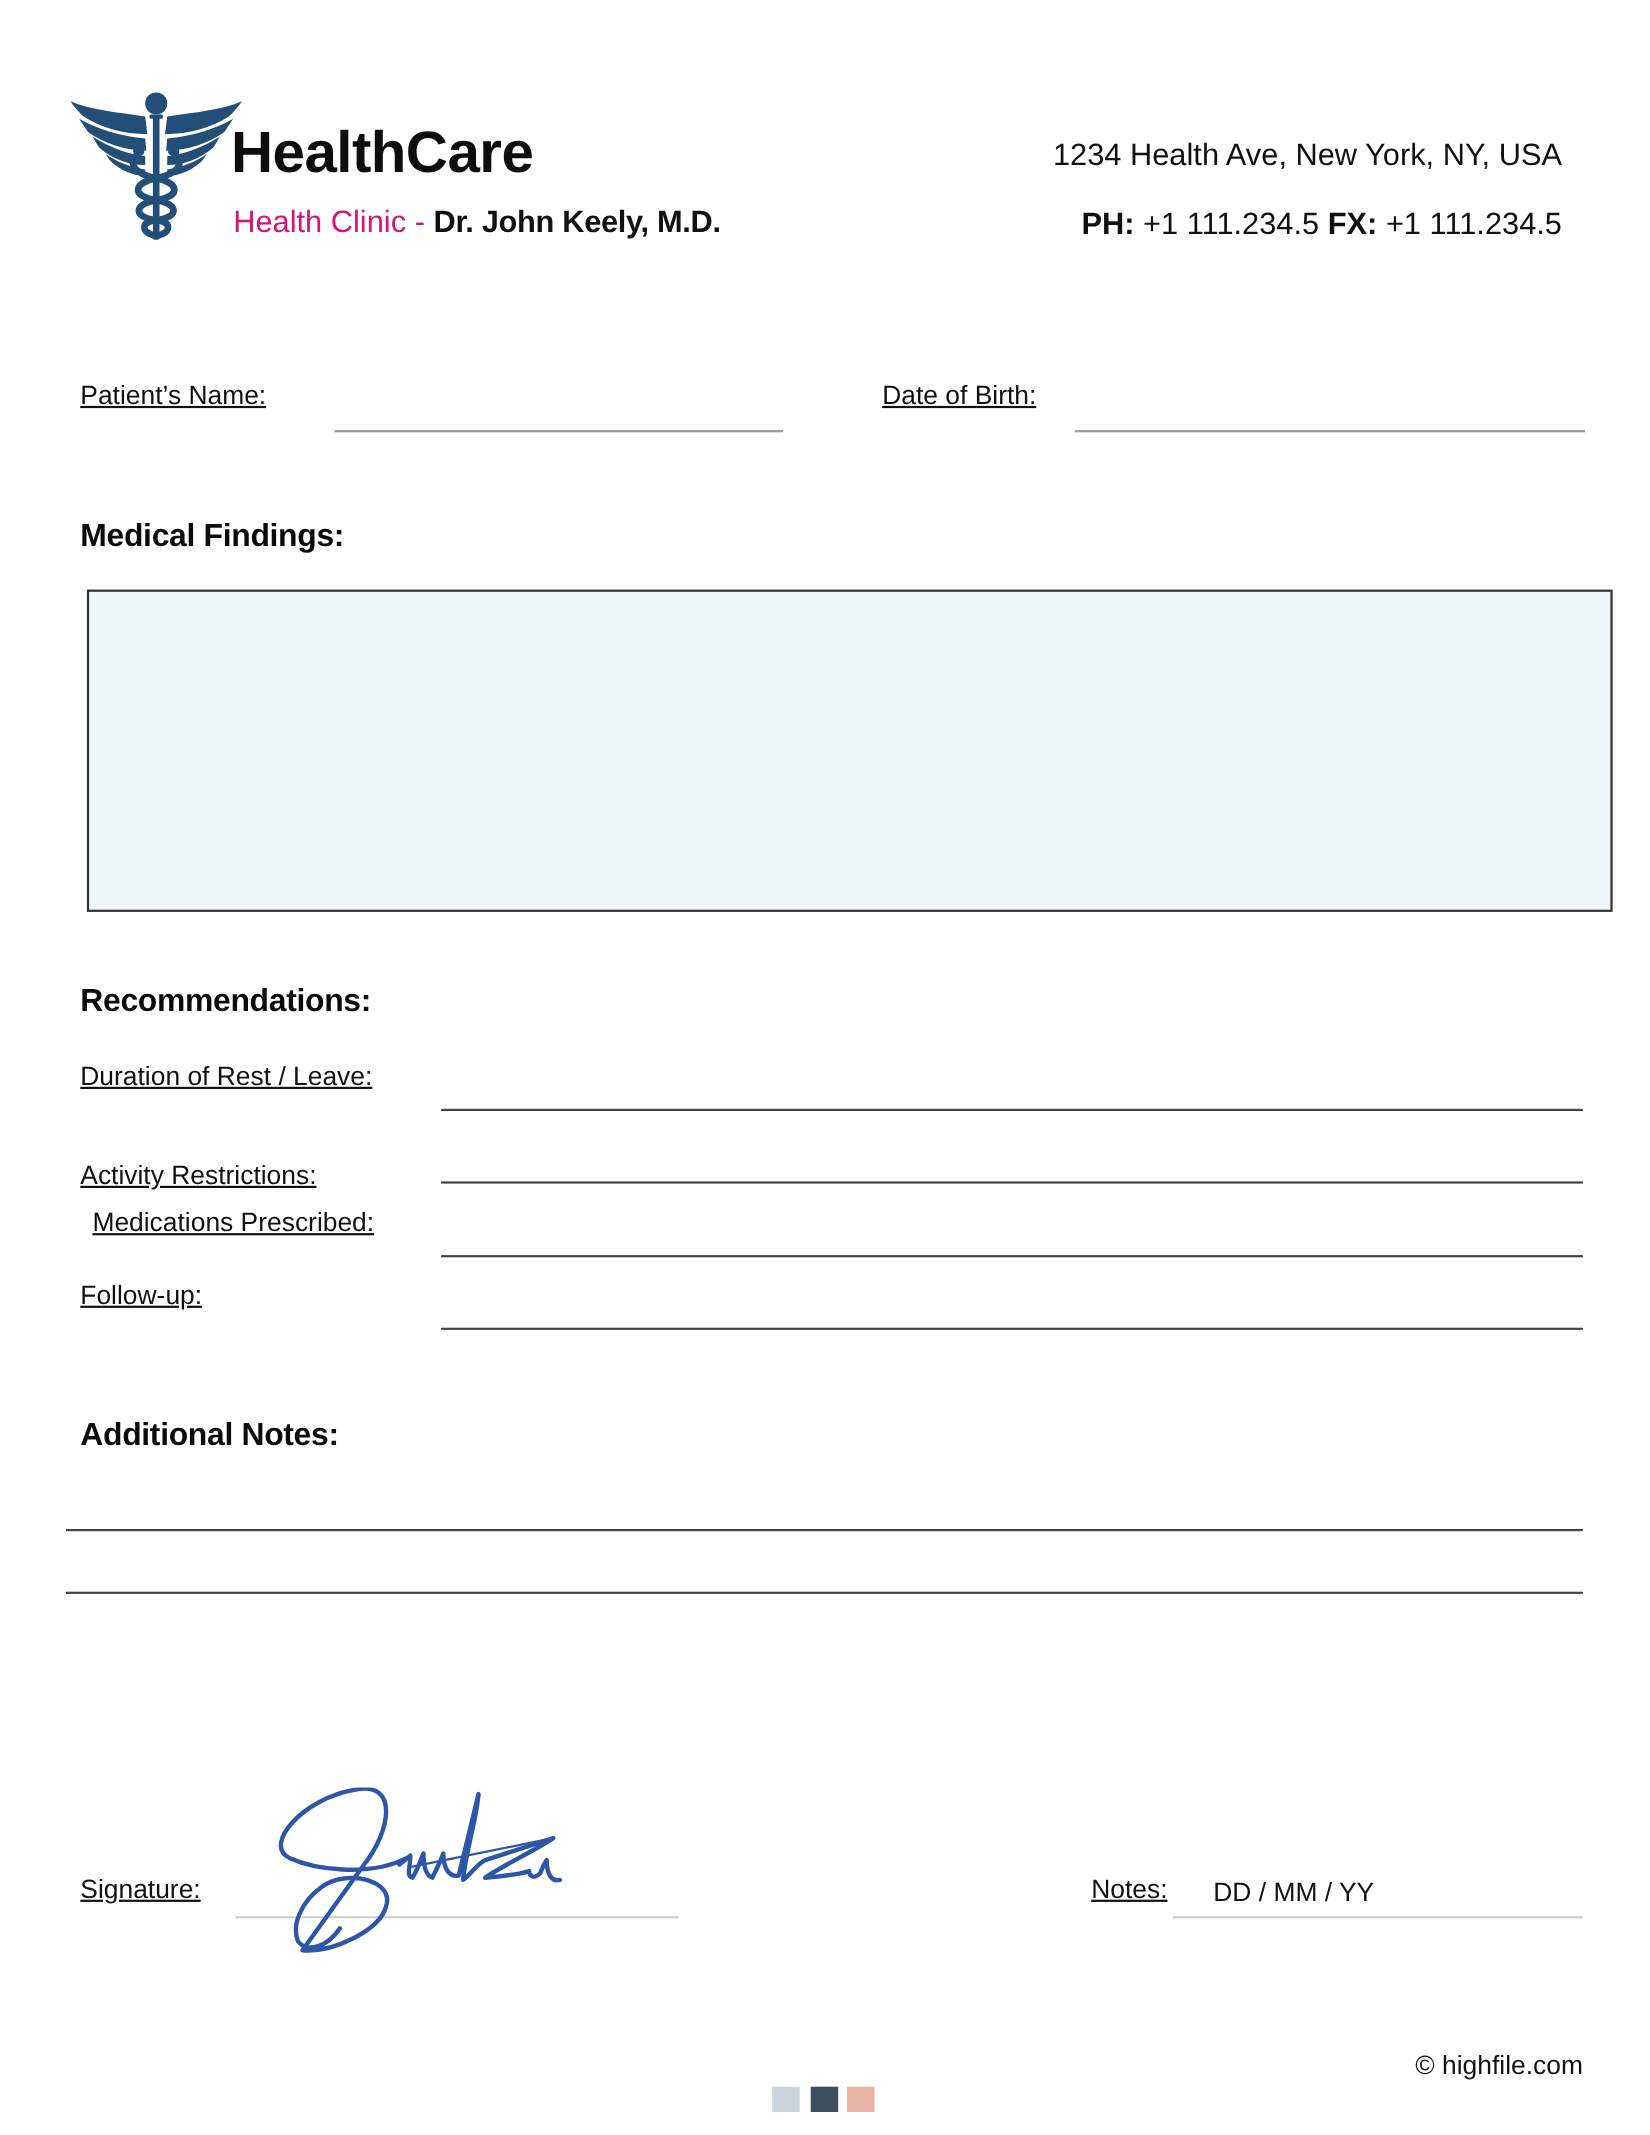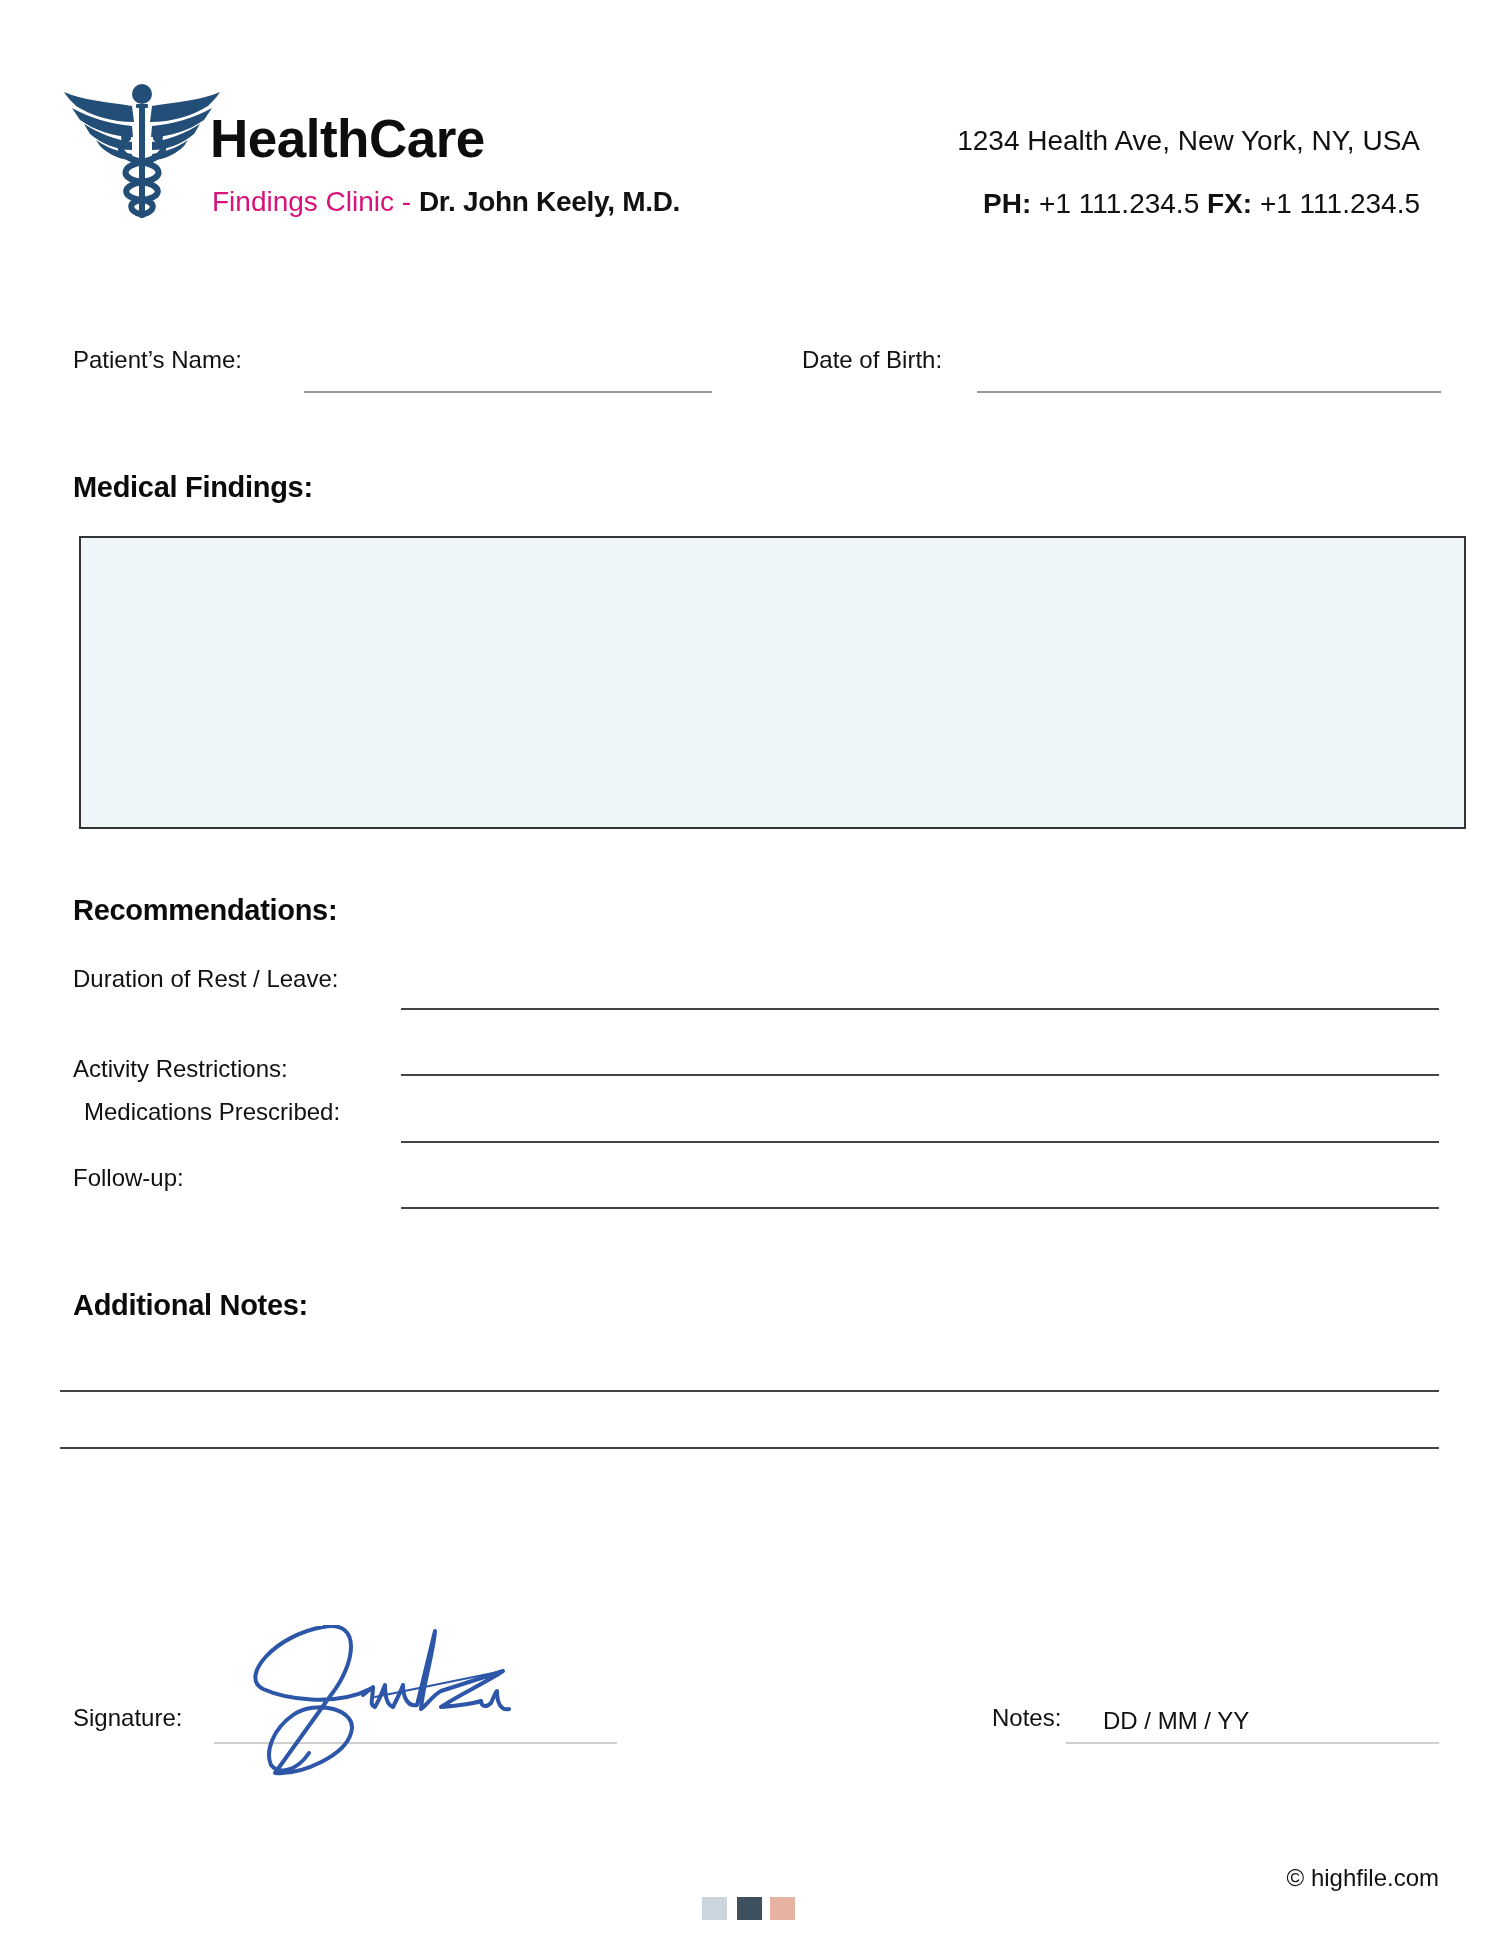--- a/index.html
+++ b/index.html
@@ -7,21 +7,21 @@
          font-family: "Liberation Sans", "DejaVu Sans", sans-serif; color: #111; }
   .abs { position: absolute; }
   .logo { left: 62px; top: 82px; width: 160px; height: 138px; }
   .brand-title { left: 210px; top: 112px; font-size: 53px; font-weight: bold; color: #0d0d0d; letter-spacing: -0.5px; line-height: 1; white-space: nowrap; }
   .brand-sub { left: 212px; top: 188px; font-size: 28px; line-height: 1; white-space: nowrap; }
   .brand-sub .pink { color: #d6137a; }
   .brand-sub .doc { font-weight: bold; color: #111; letter-spacing: -0.3px; }
   .address { right: 80px; top: 127px; font-size: 28px; color: #111; white-space: nowrap; line-height: 1; text-align: right; }
   .phone { right: 80px; top: 190px; font-size: 28px; color: #111; white-space: nowrap; line-height: 1; text-align: right; }
   .phone b { font-weight: bold; }
-  .label { font-size: 24px; color: #111; white-space: nowrap; line-height: 1; }
+  .label { font-size: 24px; color: #111; white-space: nowrap; line-height: 1; text-decoration: underline; }
   .heading { font-size: 29px; font-weight: bold; color: #0b0b0b; white-space: nowrap; line-height: 1; letter-spacing: -0.3px; }
   .line-gray { height: 0; border-top: 2px solid #9a9a9a; }
   .line-dark { height: 0; border-top: 2px solid #444; }
   .line-light { height: 0; border-top: 2px solid #cfcfcf; }
   .findings-box { left: 59px; top: 536px; width: 1379px; height: 285px; background: #eef6f9; border: 2px solid #333; }
   .sig-svg { left: 245px; top: 1625px; width: 330px; height: 165px; }
   .swatch { width: 25px; height: 23px; top: 1897px; }
   .copyright { right: 61px; top: 1866px; font-size: 24px; color: #111; white-space: nowrap; line-height: 1; }
   .field-input { border: none; background: transparent; outline: none; font-family: inherit; margin-left: 20px; }
 </style>
@@ -52,21 +52,21 @@
       <path d="M66,56 C52,66 60,76 80,80 C100,84 104,96 80,100 C58,104 60,116 80,118 C96,120 92,130 82,132"></path>
       <path d="M94,56 C108,66 100,76 80,80 C60,84 56,96 80,100 C102,104 100,116 80,118 C64,120 68,130 78,132"></path>
     </g>
     <circle cx="64" cy="55" r="5" fill="#234e78"></circle>
     <circle cx="96" cy="55" r="5" fill="#234e78"></circle>
   </svg>
 </div>
 
 <div class="abs brand-title">HealthCare</div>
 <div class="abs brand-sub">
-  <span class="pink">Findings Clinic - </span><span class="doc">Dr. John Keely, M.D.</span>
+  <span class="pink">Health Clinic - </span><span class="doc">Dr. John Keely, M.D.</span>
 </div>
 
 <div class="abs address">1234 Health Ave, New York, NY, USA</div>
 <div class="abs phone">
   <b>PH:</b><span> +1 111.234.5 </span><b>FX:</b><span> +1 111.234.5</span>
 </div>
 
 <div class="abs label" style="left:73px; top:348px;">Patient’s Name:</div>
 <input class="abs field-input" style="left: 304px; top: 350px; width: 408px; height: 38px; font-size: 24px;" value="">
 <div class="abs line-gray" style="left:304px; top:391px; width:408px;"></div>

